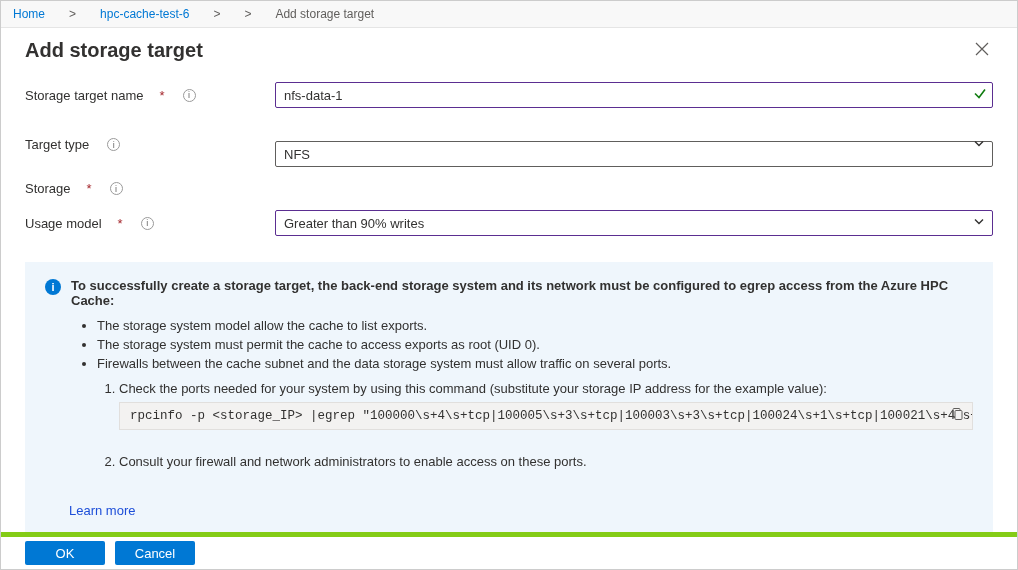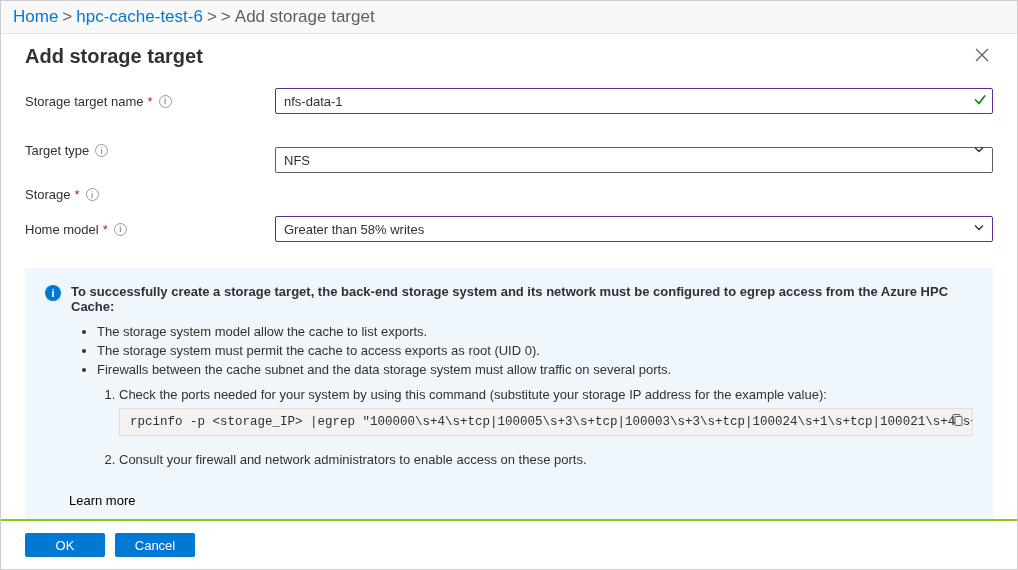--- a/index.html
+++ b/index.html
@@ -17,24 +17,24 @@
     width: 1018px;
     height: 570px;
     display: flex;
     flex-direction: column;
   }
   
   .breadcrumb {
     background: #f8f8f8;
     border-bottom: 1px solid #e5e5e5;
     padding: 6px 12px;
-    font-size: 17px;
-    display: flex;
-    align-items: center;
-    gap: 4px;
+    font-size: 12px;
+    display: flex;
+    align-items: center;
+    gap: 24px;
     color: #605e5c;
   }
   .breadcrumb a { color: #0078d4; text-decoration: none; }
   .breadcrumb .sep { color: #605e5c; }
   .breadcrumb .current { color: #605e5c; }
 
   .header {
     display: flex;
     align-items: center;
     padding: 10px 24px 2px 24px;
@@ -61,21 +61,21 @@
   .form-row {
     display: flex;
     align-items: center;
     margin-bottom: 14px;
   }
   .form-label {
     width: 250px;
     font-size: 13px;
     display: flex;
     align-items: center;
-    gap: 4px;
+    gap: 16px;
     text-align: right;
   }
   .req { color: #a4262c; }
   .info-icon {
     display: inline-flex;
     align-items: center;
     justify-content: center;
     width: 13px;
     height: 13px;
     border: 1px solid #999;
@@ -147,21 +147,21 @@
   }
   .info-box ul {
     list-style: disc;
     margin: 6px 0 10px 52px;
   }
   .info-box ul li { margin-bottom: 4px; }
   .info-box ol {
     list-style: decimal;
     margin: 4px 0 4px 74px;
   }
-  .info-box ol li { margin-bottom: 16px; }
+  .info-box ol li { margin-bottom: 24px; }
   .code-block {
     background: #f3f2f1;
     border: 1px solid #e1dfdd;
     padding: 6px 34px 6px 10px;
     font-family: Consolas, "Courier New", monospace;
     font-size: 12.5px;
     color: #323130;
     position: relative;
     margin-top: 6px;
     white-space: nowrap;
@@ -169,31 +169,31 @@
   }
   .copy-icon {
     position: absolute;
     right: 8px;
     top: 50%;
     transform: translateY(-50%);
     cursor: pointer;
     color: #605e5c;
   }
   .learn-more {
-    color: #000000;
+    color: #1d4ed8;
     text-decoration: none;
     font-size: 13px;
     display: inline-block;
     margin-top: 10px;
     margin-left: 24px;
   }
 
   .footer {
-    border-top: 2px solid #84cc16;
-    padding: 12px 24px;
+    border-top: 5px solid #84cc16;
+    padding: 4px 24px;
     display: flex;
     gap: 10px;
   }
   .btn {
     min-width: 80px;
     height: 24px;
     padding: 0 18px;
     font-size: 13px;
     border: none;
     cursor: pointer;
@@ -263,27 +263,27 @@
     <div class="form-row">
       <div class="form-label">
         <span>Storage</span>
         <span class="req">*</span>
         <span class="info-icon">i</span>
       </div>
     </div>
 
     <div class="form-row">
       <div class="form-label">
-        <span>Home model</span>
+        <span>Usage model</span>
         <span class="req">*</span>
         <span class="info-icon">i</span>
       </div>
       <div class="form-control">
         <div class="select accent" style="display:flex;align-items:center;">
-          <span>Greater than 58% writes</span>
+          <span>Greater than 90% writes</span>
         </div>
         <span class="chev-icon">
           <svg width="12" height="12" viewBox="0 0 12 12">
               <path d="M2 4 L6 8 L10 4" stroke="#323130" stroke-width="1.4" fill="none"></path>
             </svg>
         </span>
       </div>
     </div>
 
     <div class="info-box">

